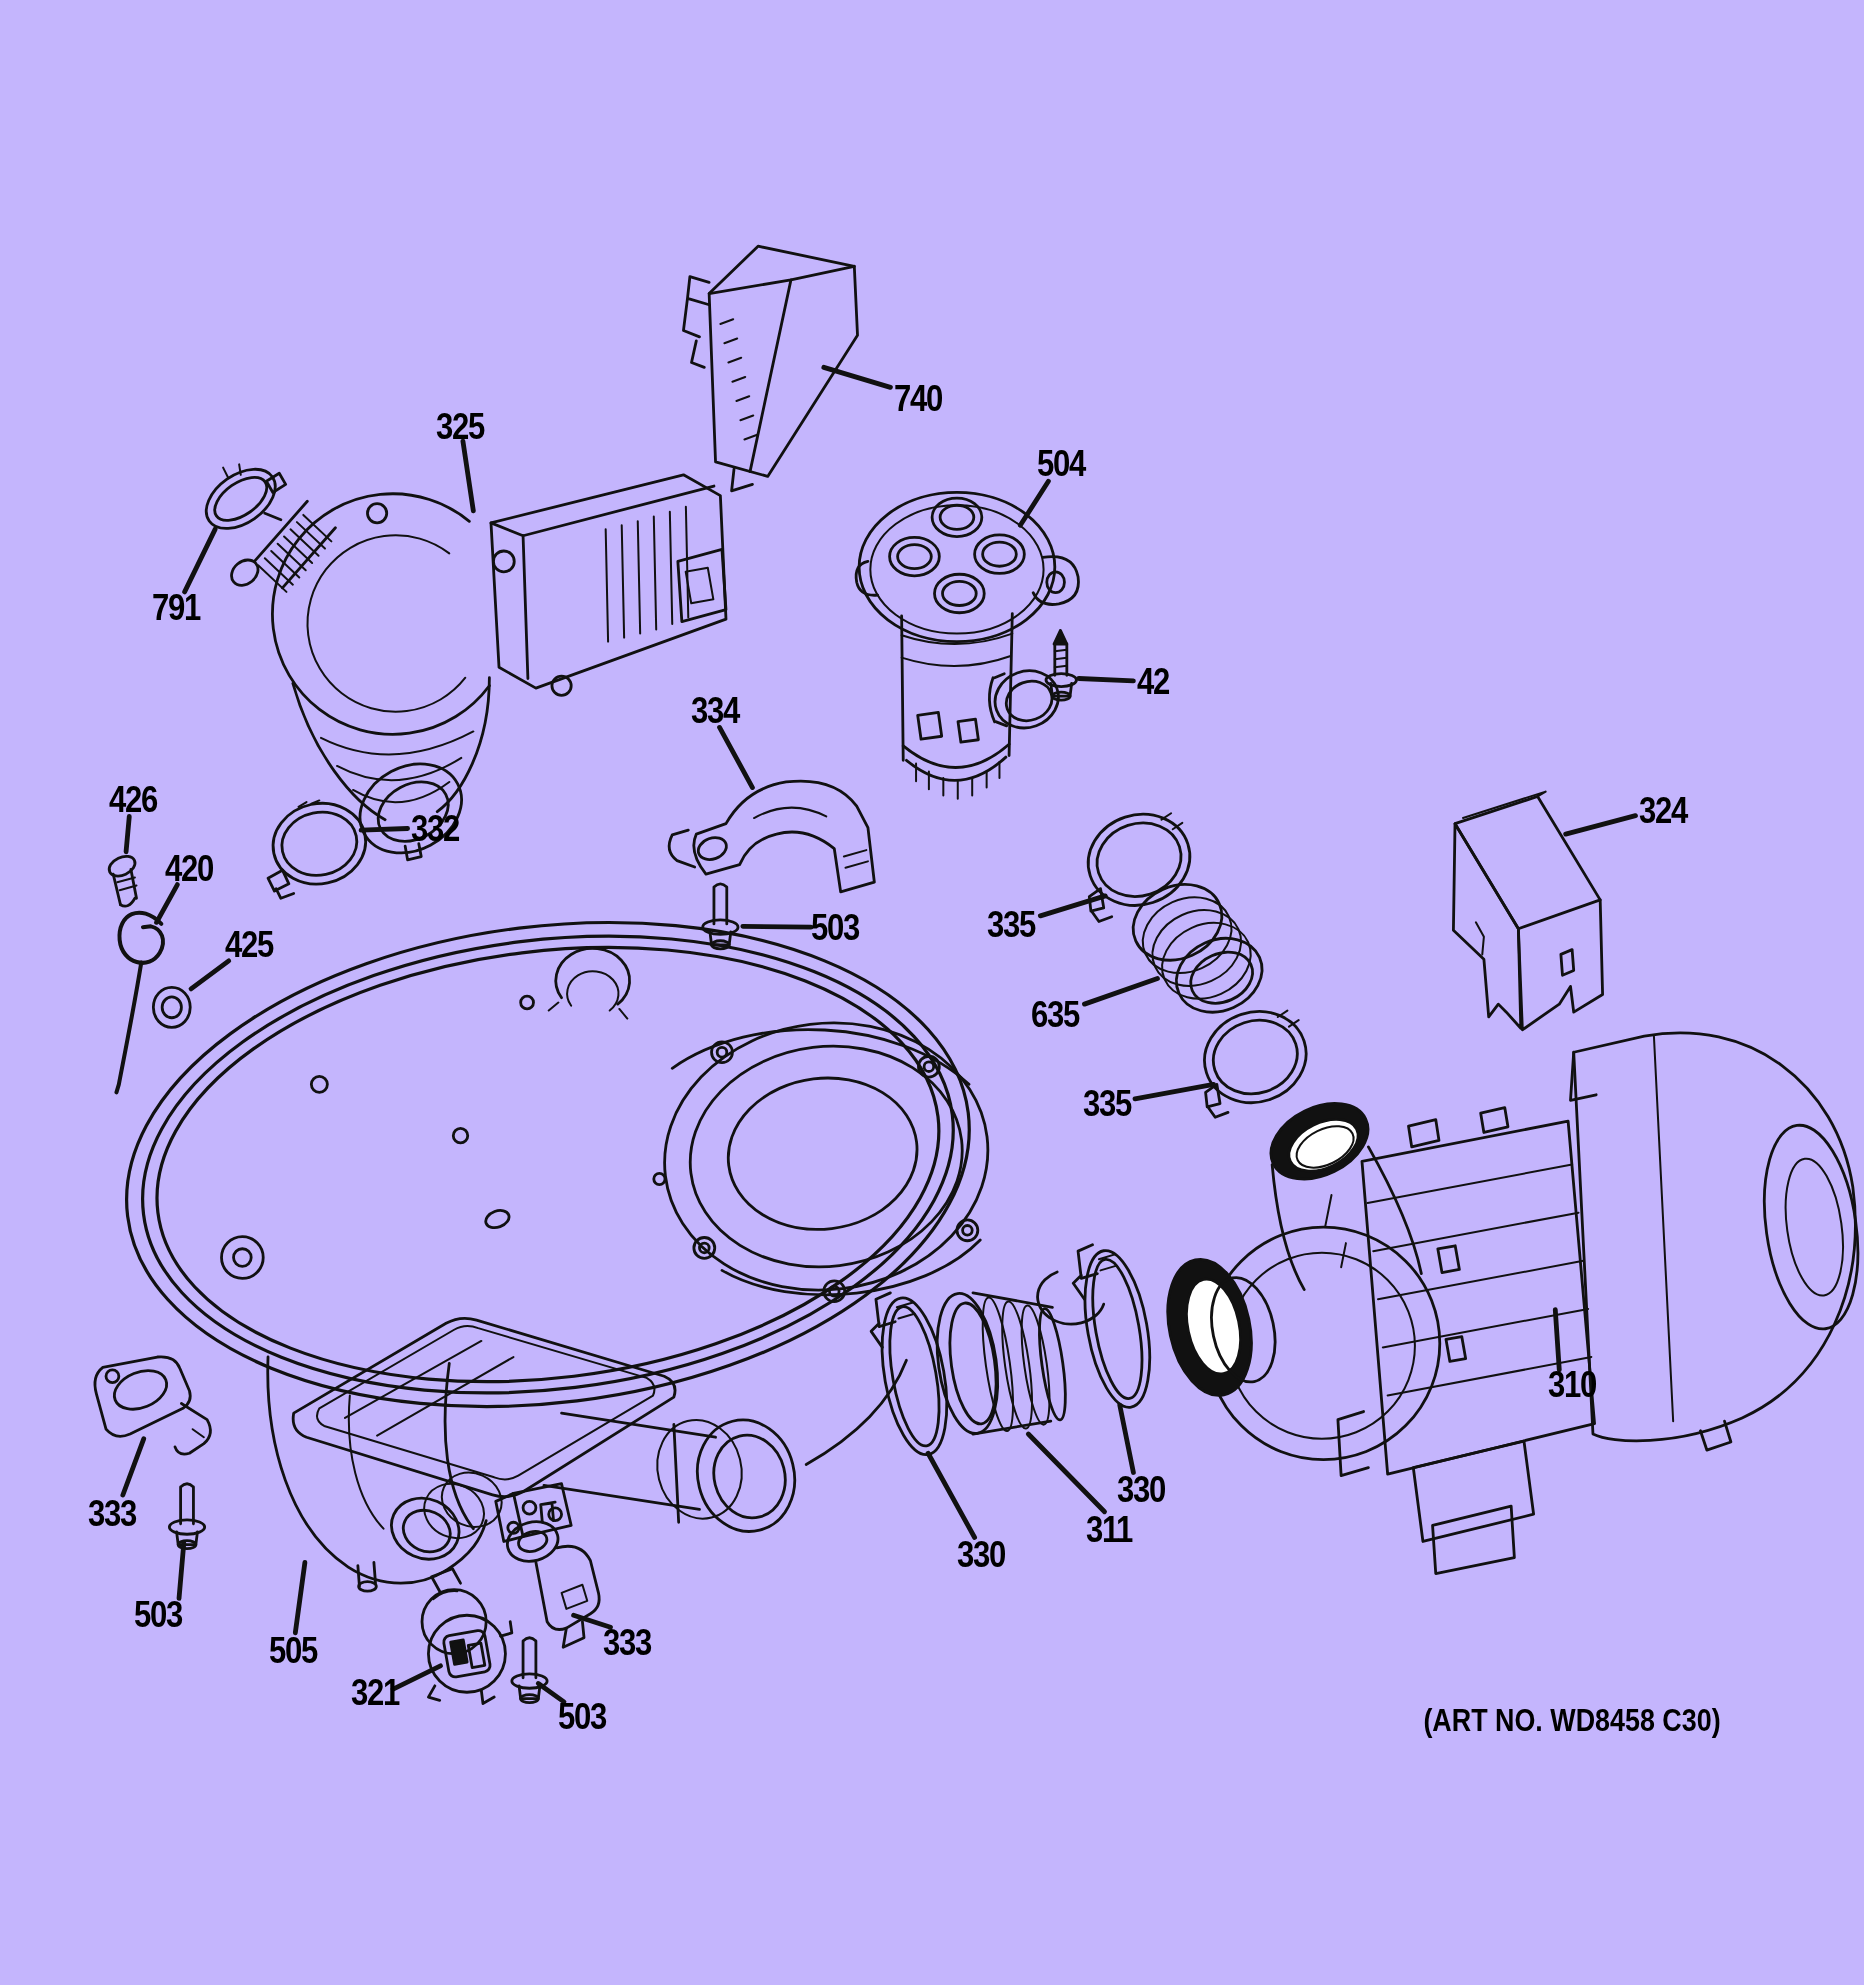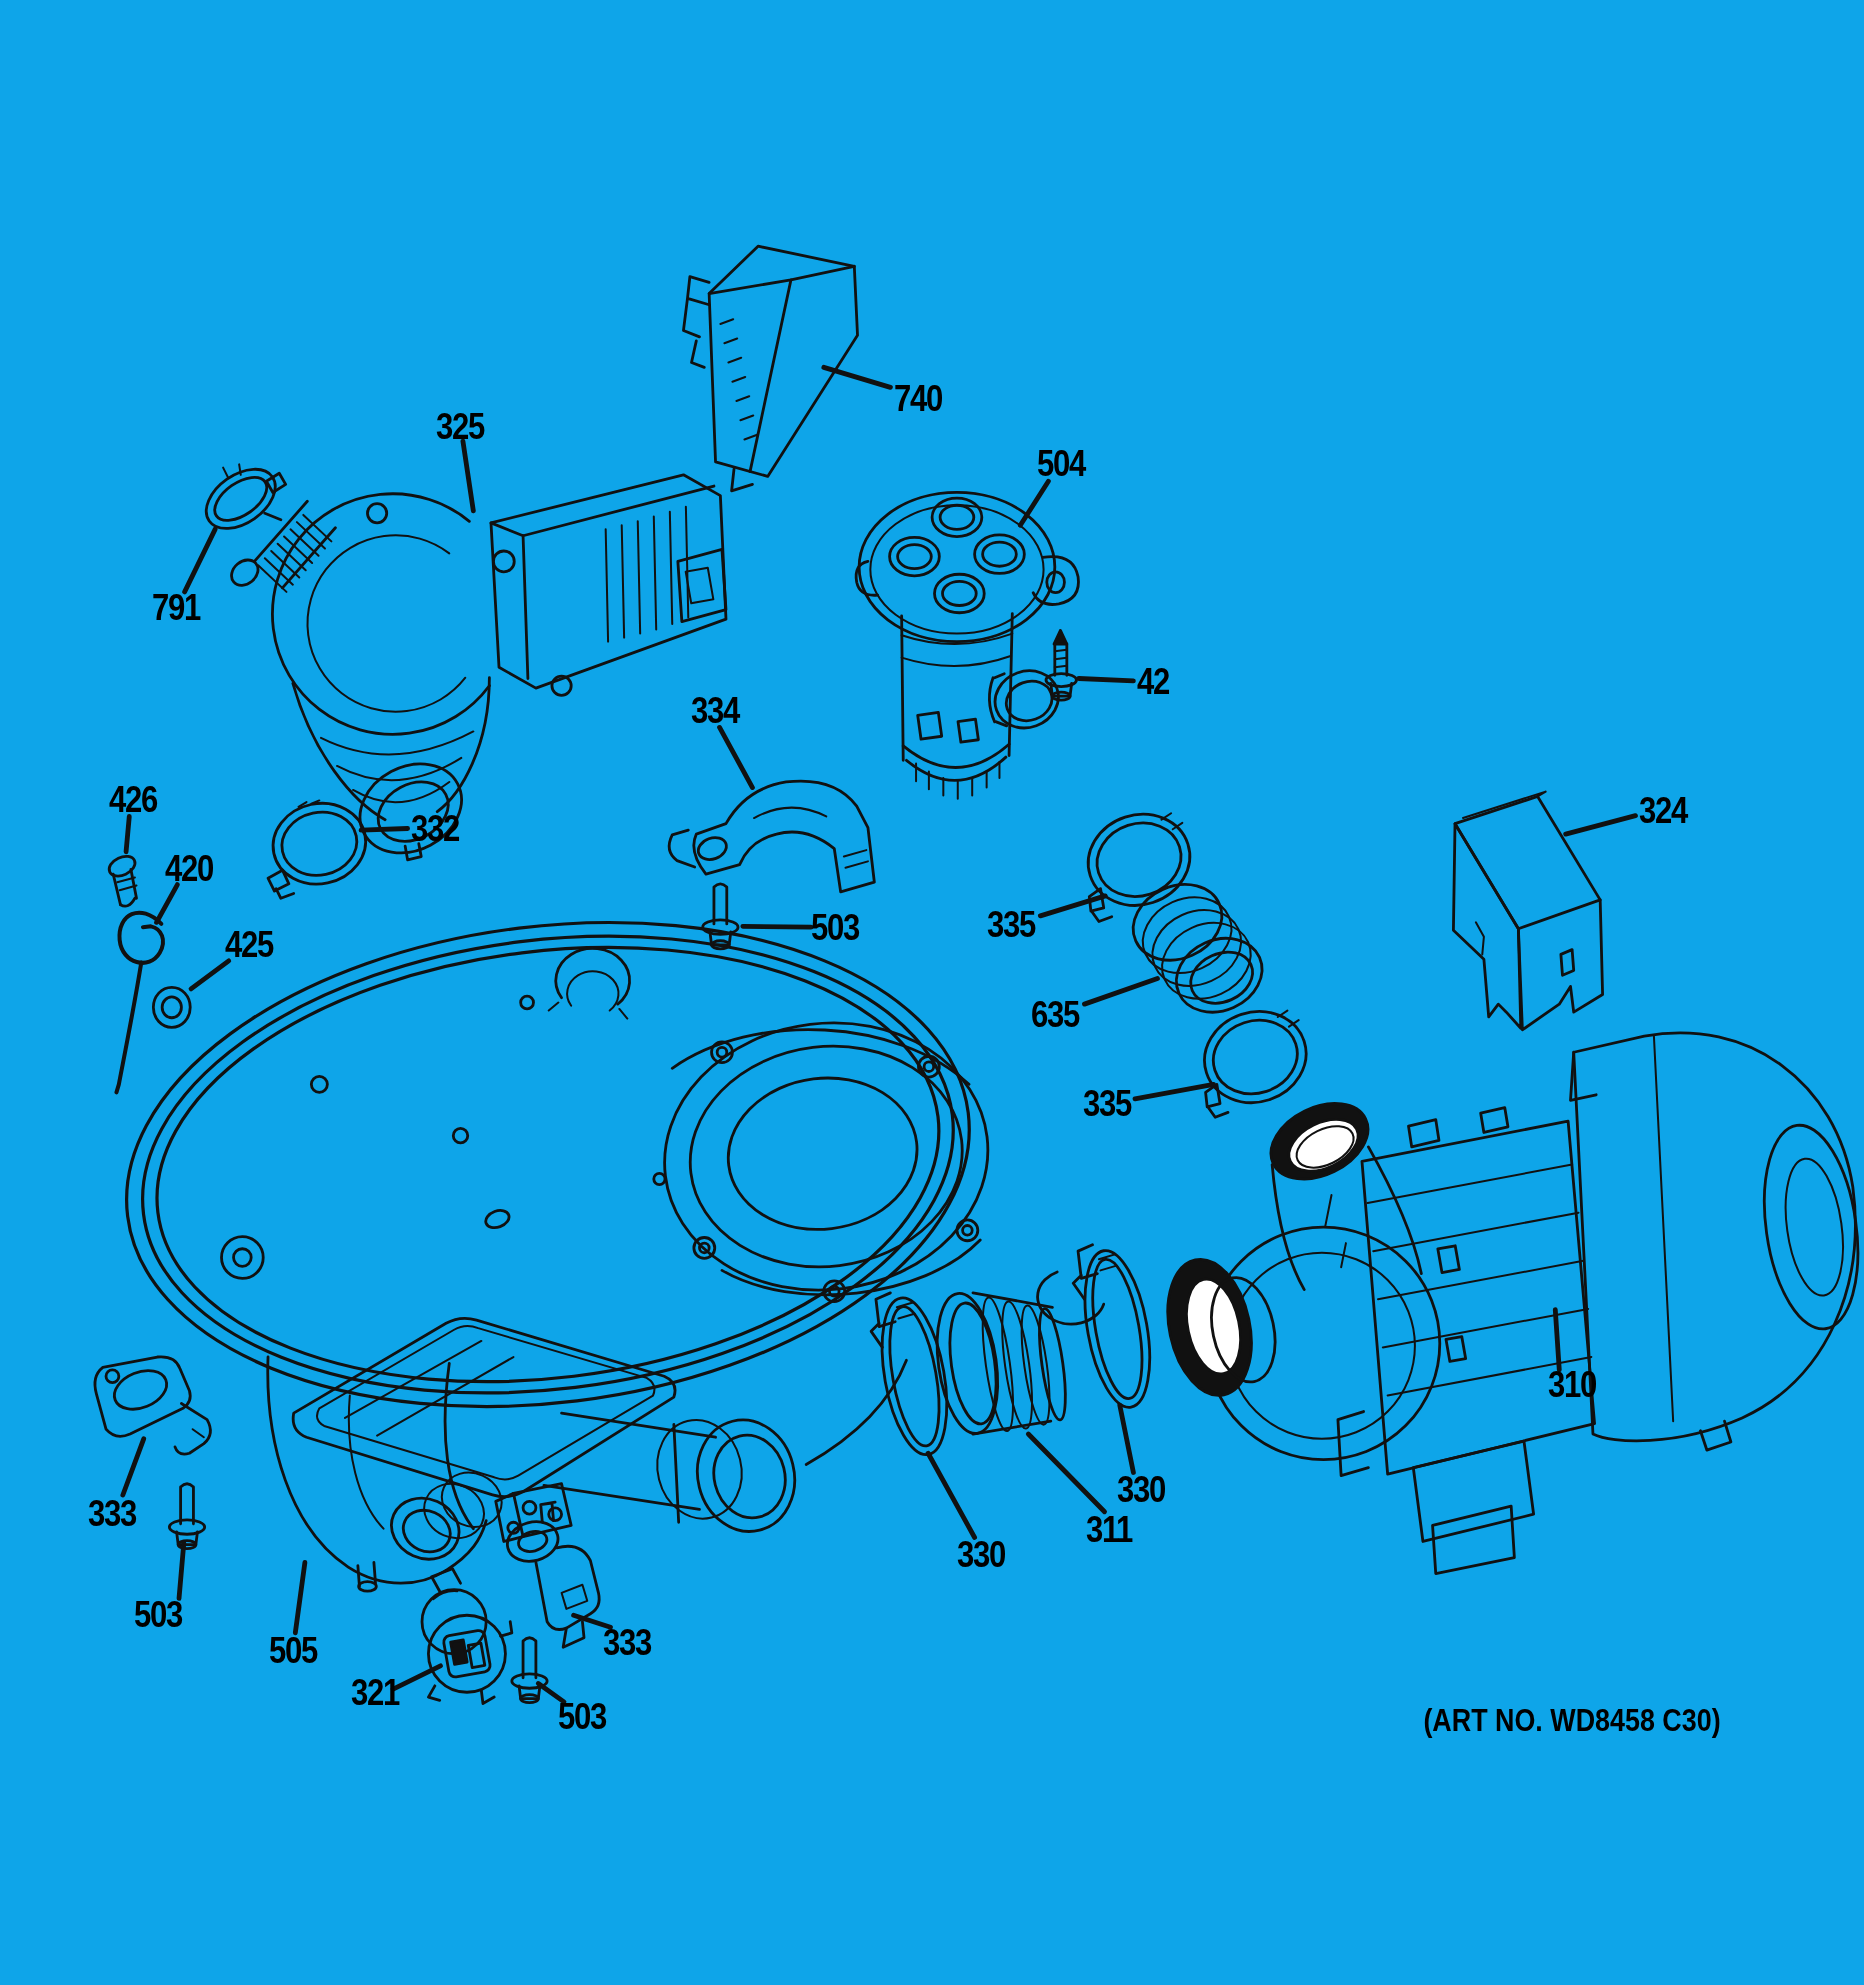--- a/index.html
+++ b/index.html
@@ -1,16 +1,16 @@
 <!DOCTYPE html>
 <html style="font-size:13px"><head>
 <meta charset="utf-8">
 <style>
   html,body{margin:0;padding:0;background:#fff;}
-  .stage{position:relative;width:1865px;height:1985px;background:#0ea5e9;
+  .stage{position:relative;width:1865px;height:1985px;background:#c4b5fd;
          font-family:"Liberation Sans",sans-serif;overflow:hidden;}
   .stage svg{position:absolute;left:0;top:0;}
   .callout{position:absolute;transform:translate(-50%,-50%) scaleX(.84);
            font-weight:bold;font-size:37px;color:#000;letter-spacing:-1.6px;white-space:nowrap;}
   .artno{position:absolute;left:1572px;top:1720px;transform:translate(-50%,-50%) scaleX(.84);
          font-weight:bold;font-size:32px;color:#000;white-space:nowrap;}
 </style>
 </head>
 <body>
 

